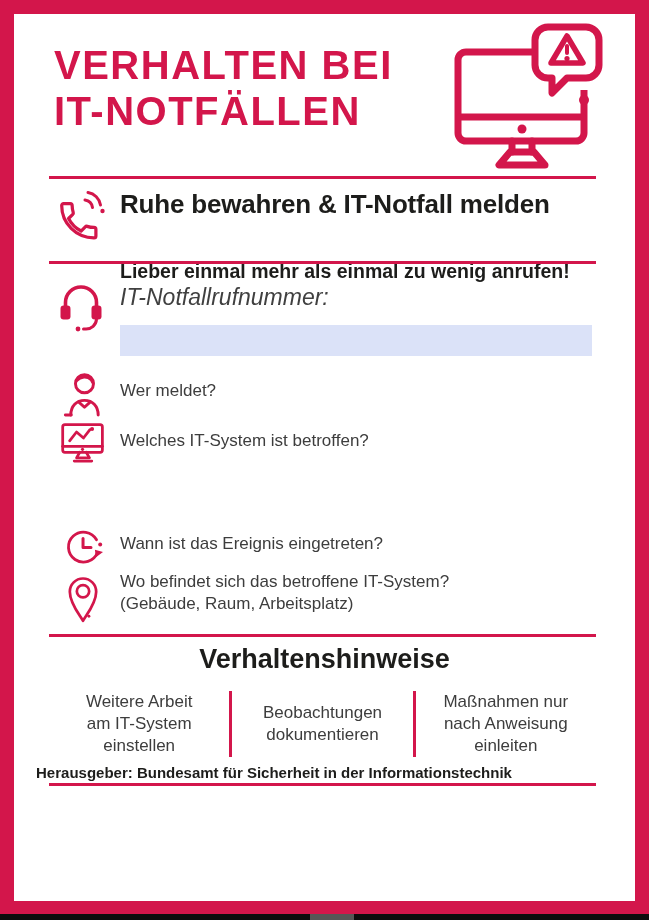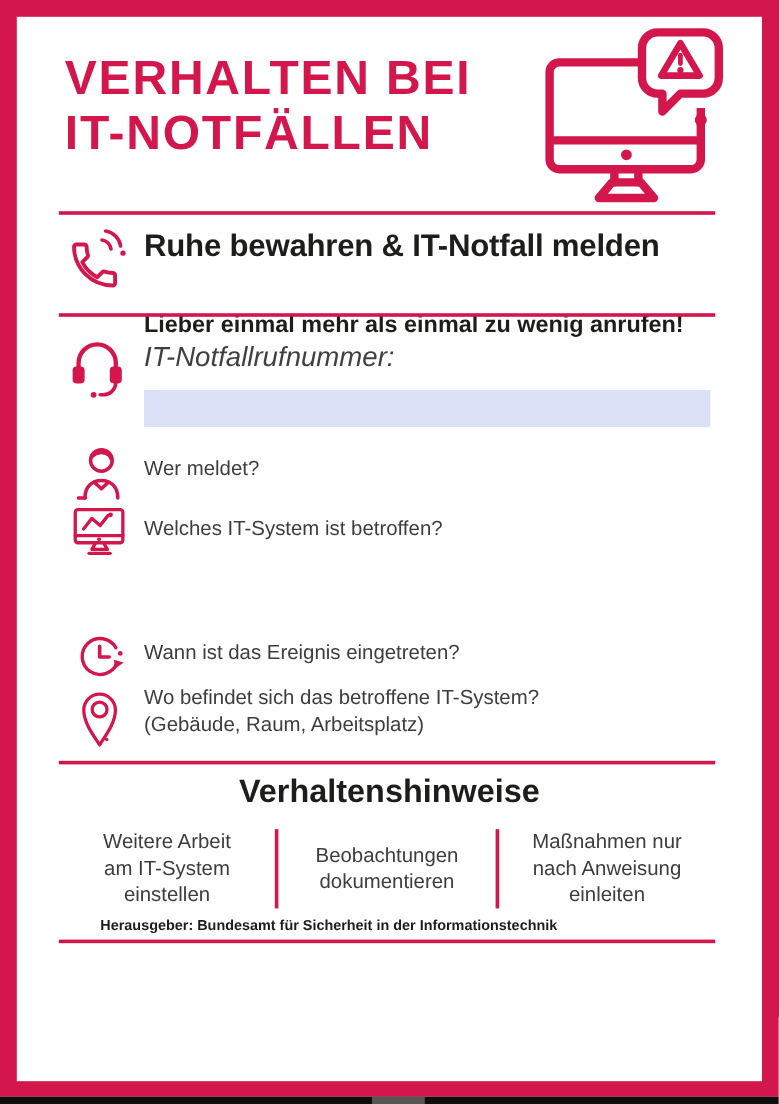--- a/index.html
+++ b/index.html
@@ -37,21 +37,21 @@
   .q-text span{display:block;}
 
   .guide-head{position:absolute;left:0;top:644px;width:649px;text-align:center;
     font-size:27px;font-weight:bold;color:var(--heading-text);}
   .cols{position:absolute;left:49px;top:684px;width:547px;height:80px;display:flex;align-items:center;}
   .col{flex:1;text-align:center;font-size:17px;line-height:22px;color:var(--body-text);}
   .col span{display:block;}
   .vdiv{width:3px;height:66px;background:var(--accent);}
 
   .publisher{position:absolute;left:0;top:764px;width:548px;text-align:center;
-    font-size:12px;font-weight:bold;color:var(--heading-text);}
+    font-size:15px;font-weight:bold;color:var(--heading-text);}
 
   .bottom-bar{position:absolute;left:0;bottom:0;width:649px;height:6px;background:#0d0d0d;}
   .bar-thumb{position:absolute;left:310px;top:0;width:44px;height:6px;background:#565656;}
 
   svg{display:block;}
 </style>
 </head>
 <body>
 
 <div class="screen">

